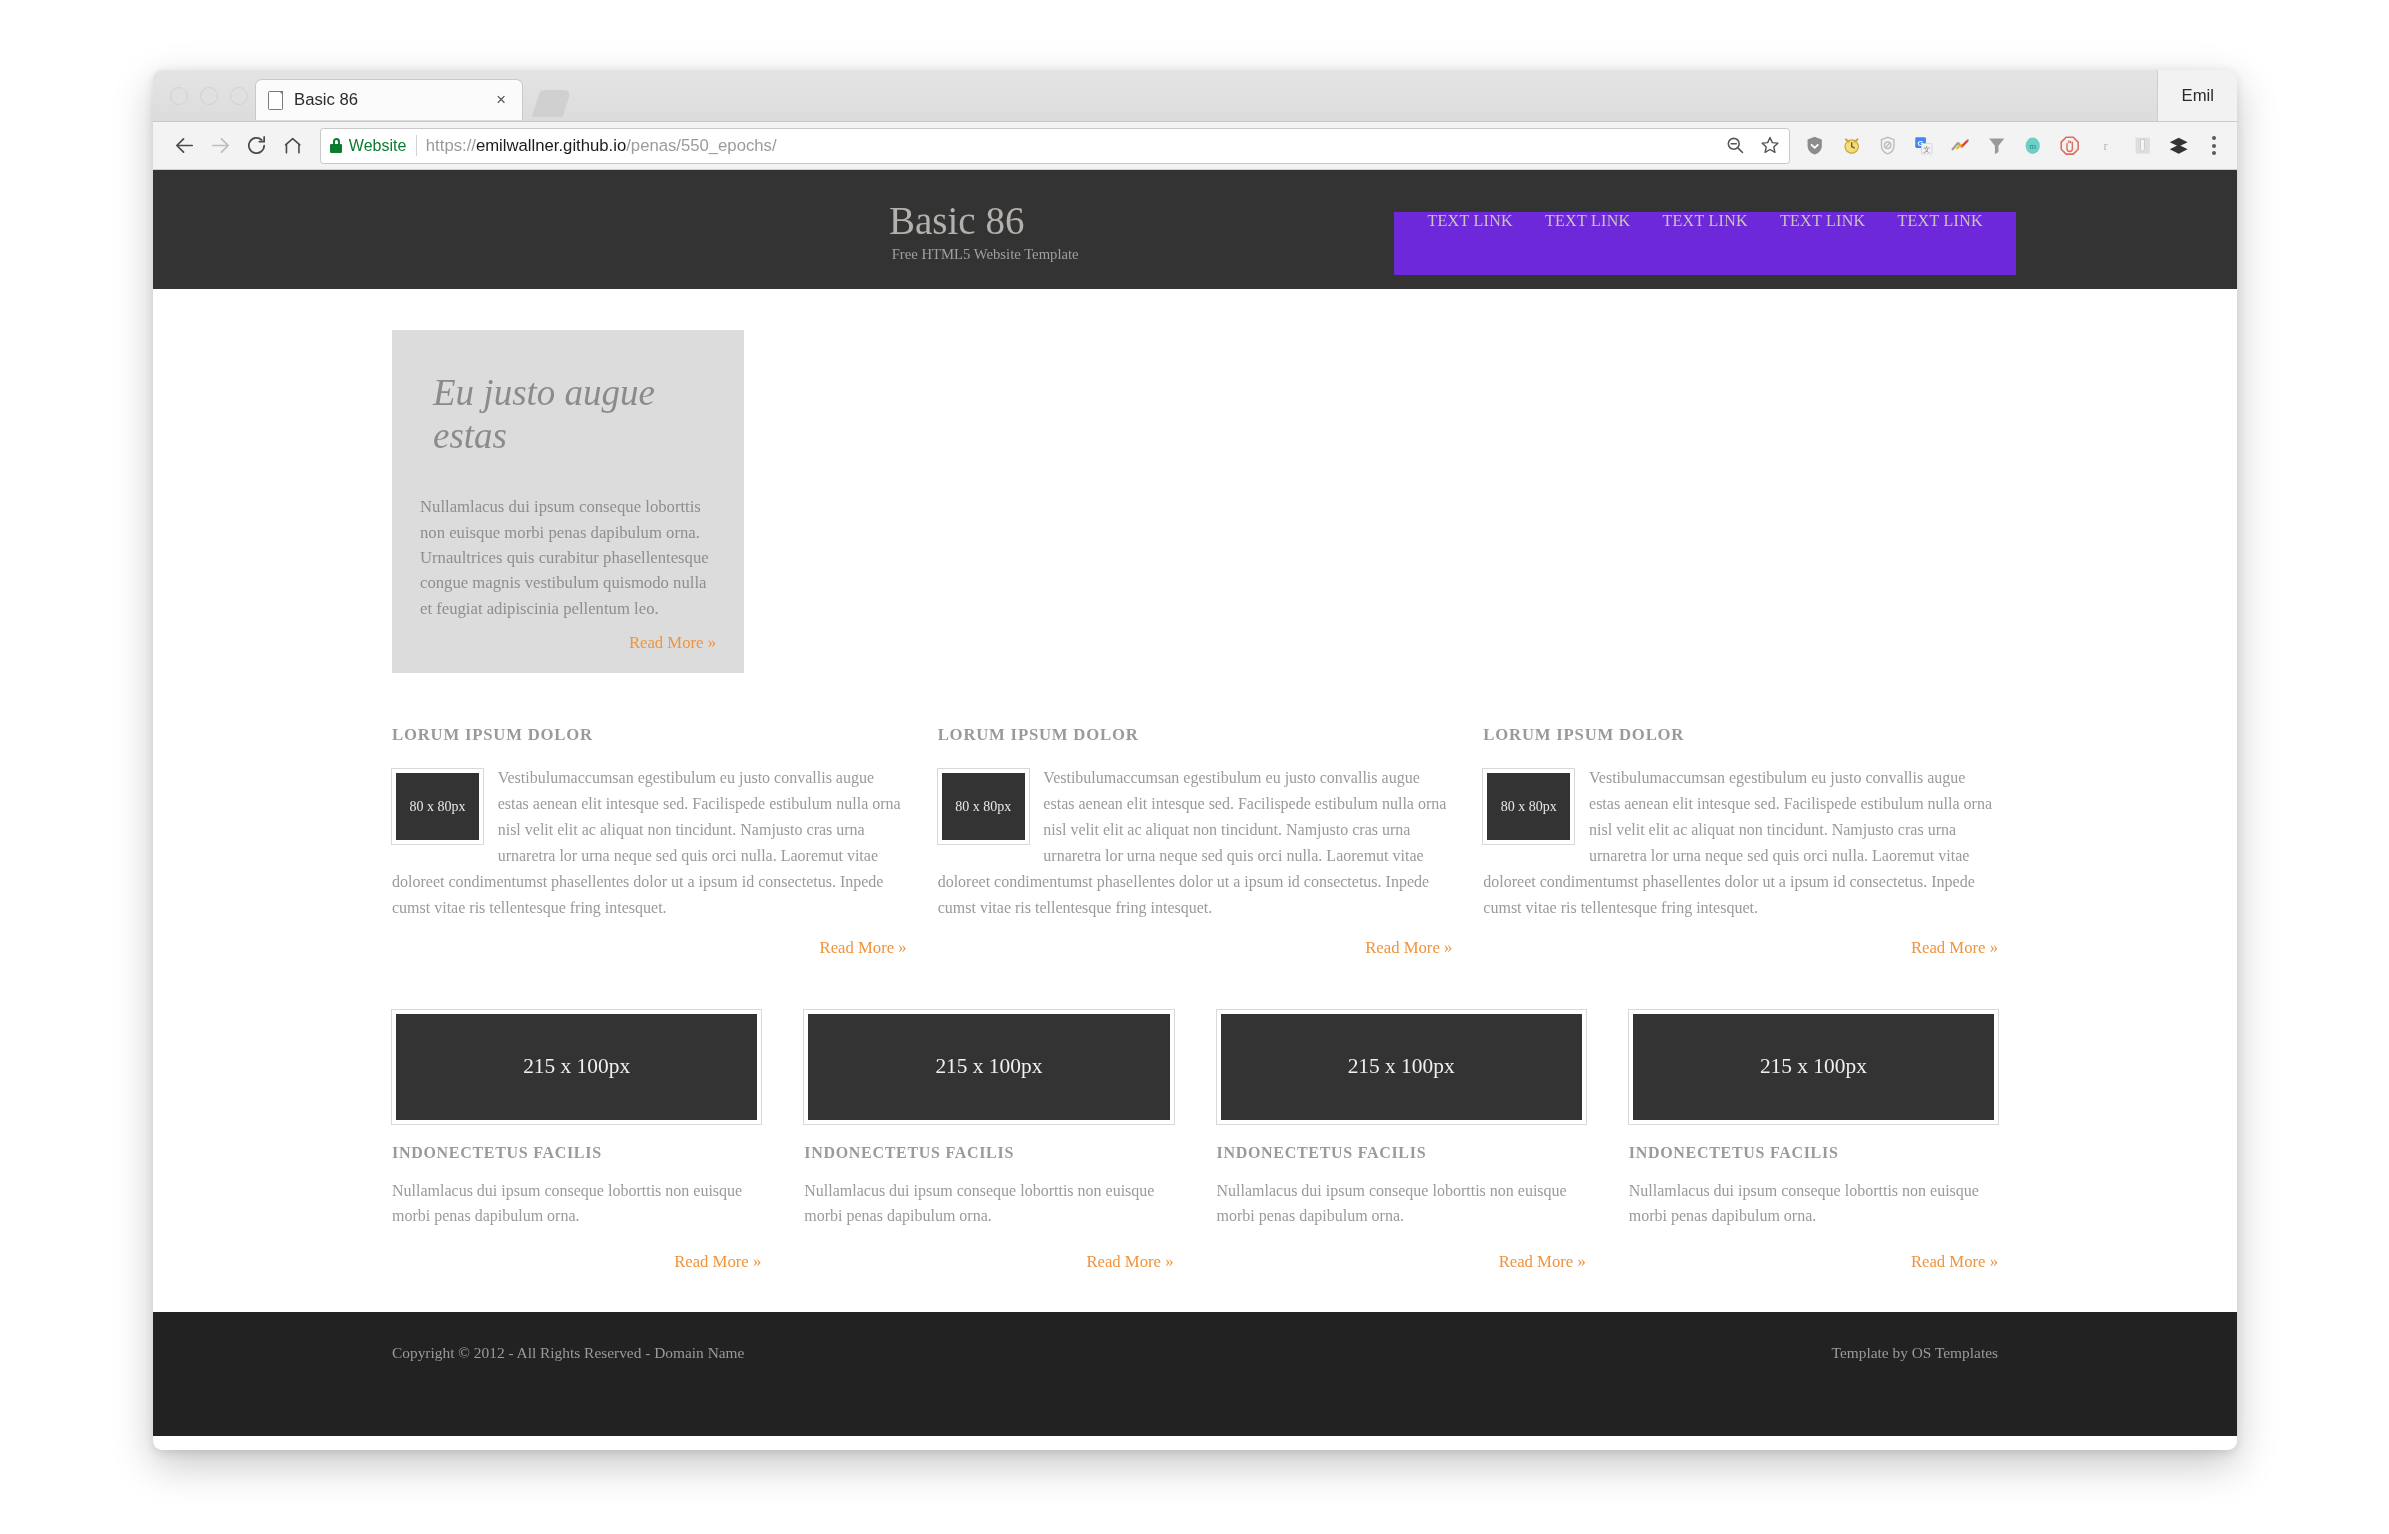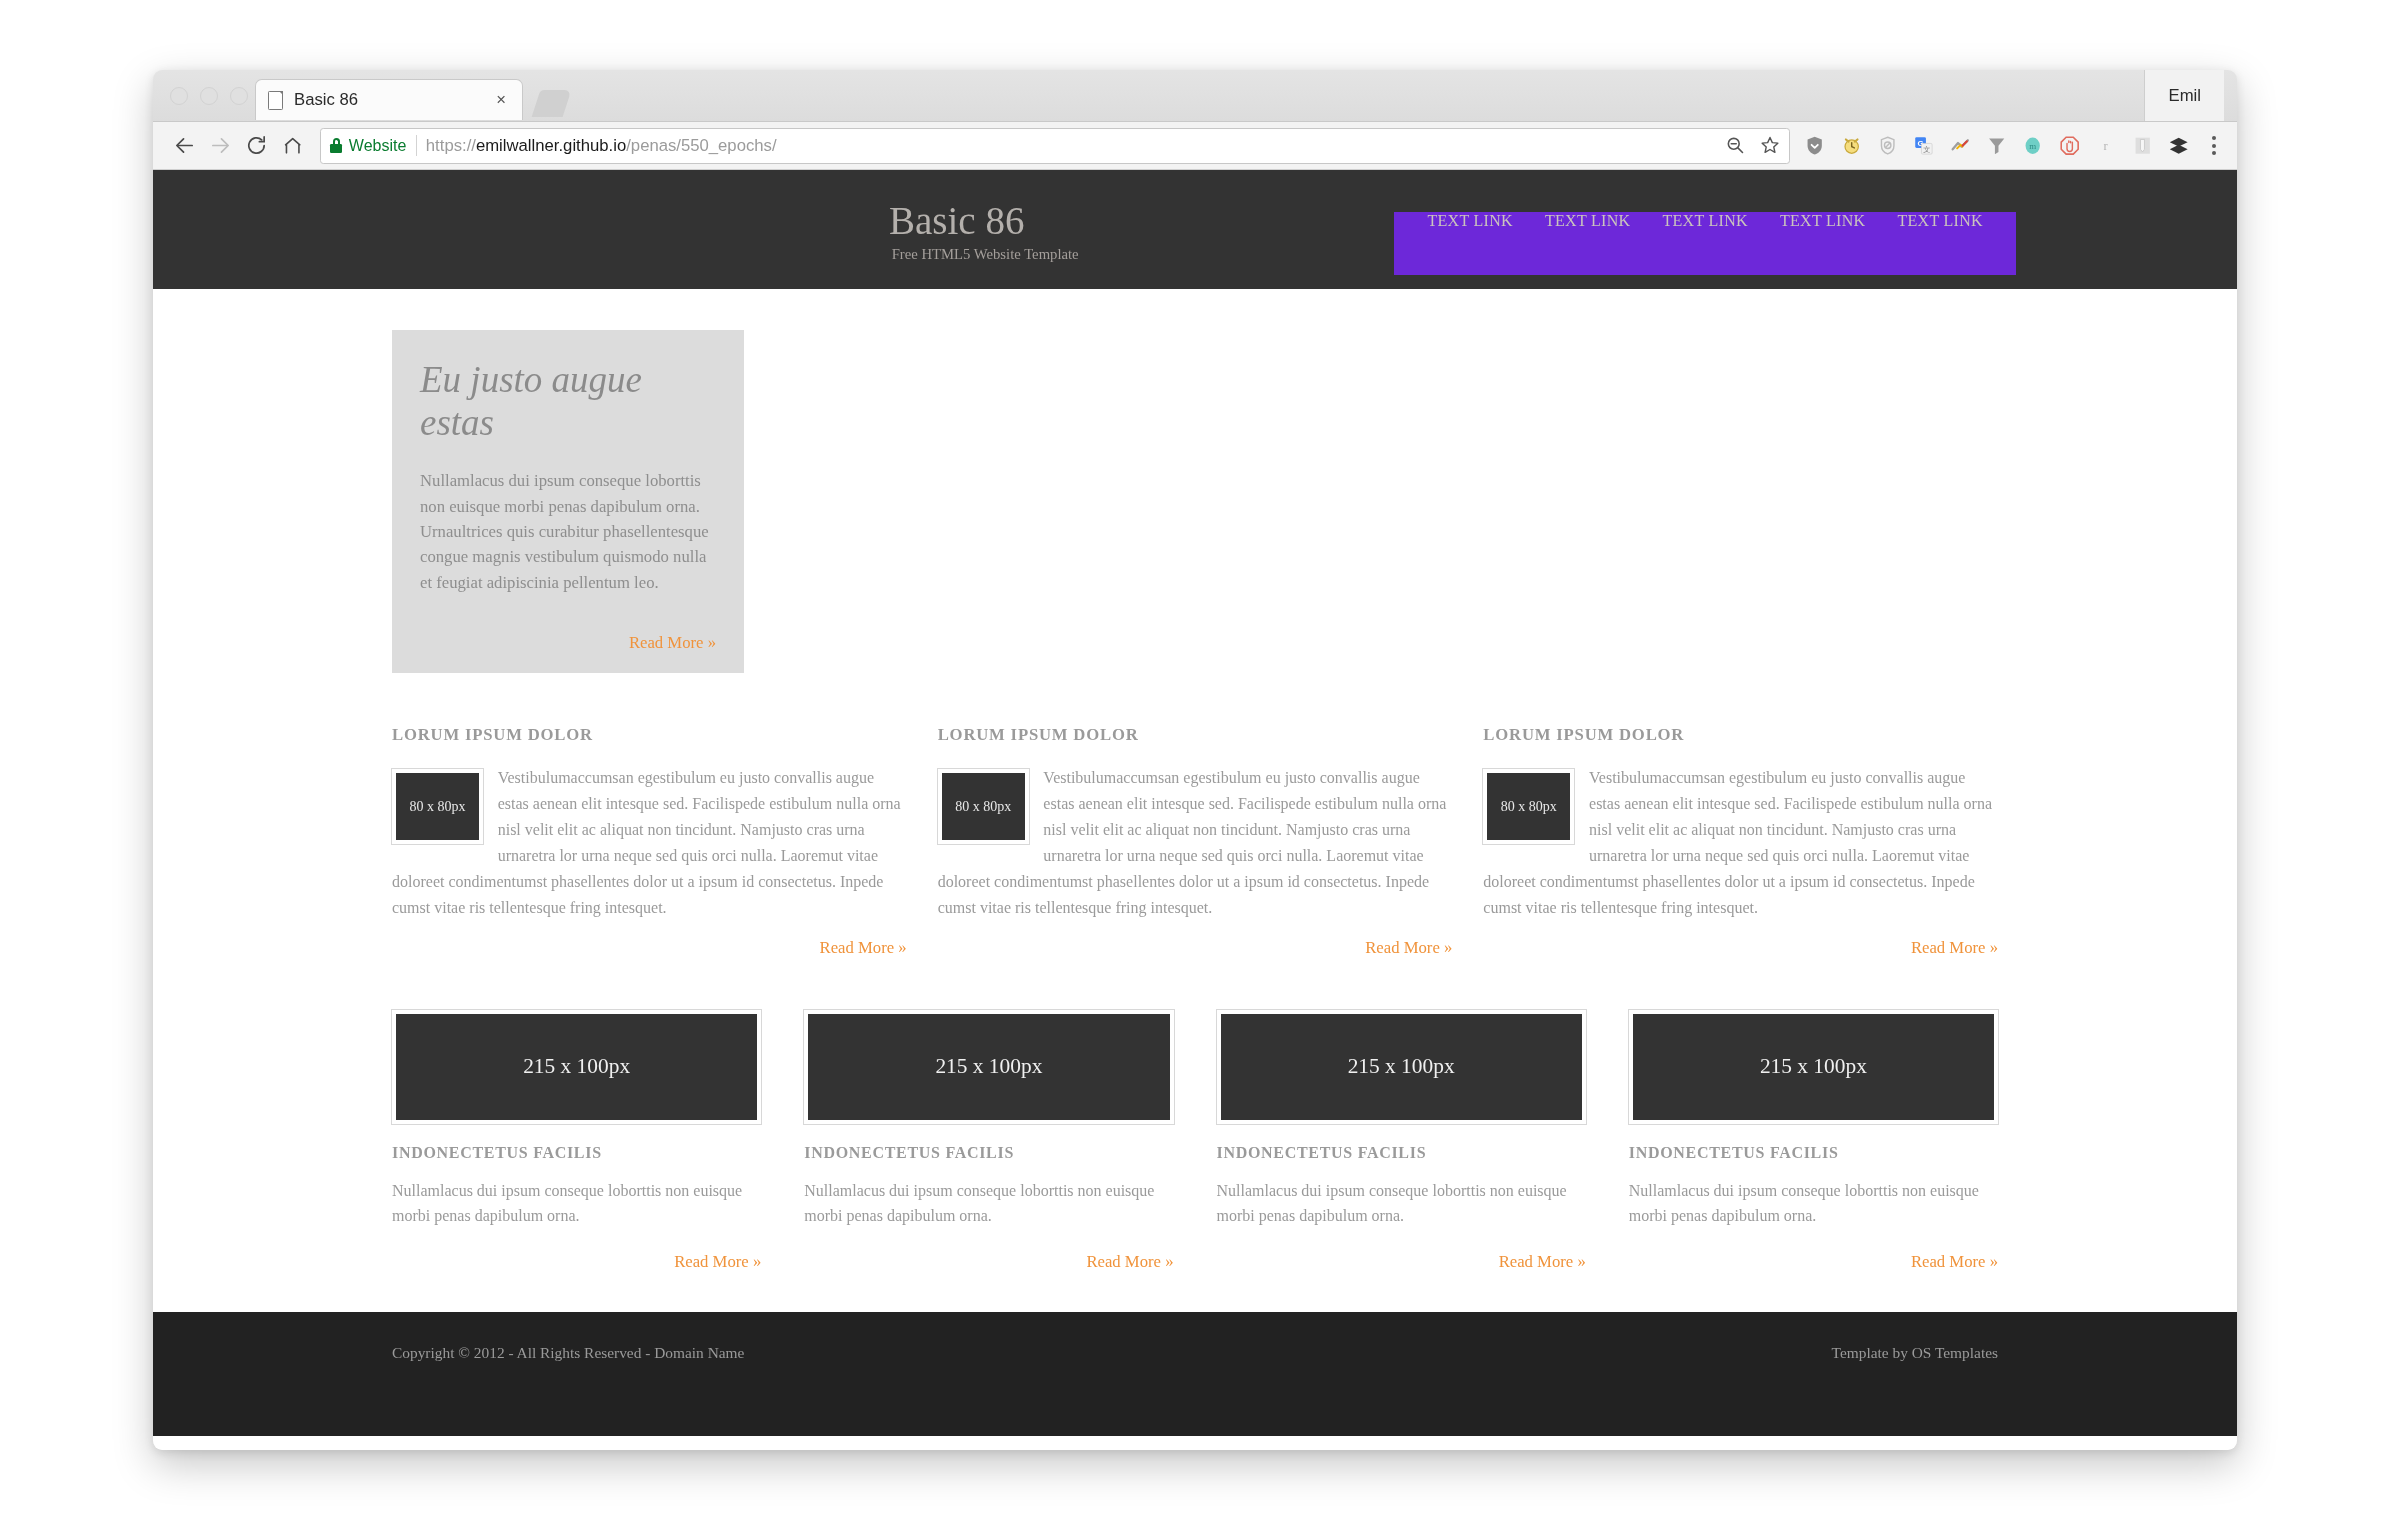--- a/index.html
+++ b/index.html
@@ -102,21 +102,21 @@
     position: absolute;
     left: 383px;
     top: 20px;
     width: 31px; height: 27px;
     background: #d0d0d0;
     border-radius: 4px 6.7px 0 0;
     transform: skewX(-18deg);
   }
   .profile-chip {
     position: absolute;
-    right: 13px;
+    right: 0px;
     top: 0px;
     height: 51px;
     padding: 0 23px 0 24px;
     display: flex;
     align-items: center;
     background: #f2f2f2;
     border-left: 0.7px solid #cecece;
     box-sizing: border-box;
     justify-content: center;
   }
@@ -304,21 +304,21 @@
   .hero-aside {
     width: 352px;
     background: #dcdcdc;
     padding: 29.4px 28px 20px 28px;
     box-sizing: border-box;
     height: 343px;
     display: flex;
     flex-direction: column;
   }
   .hero-aside h2 {
-    margin: 0;
+    margin: 13px;
     font-style: italic;
     font-size: 37px;
     line-height: 1.16;
     color: #8b8b8b;
     font-weight: normal;
   }
   .hero-aside p {
     margin: 23px 0 0 0;
     font-size: 16.7px;
     line-height: 1.52;

